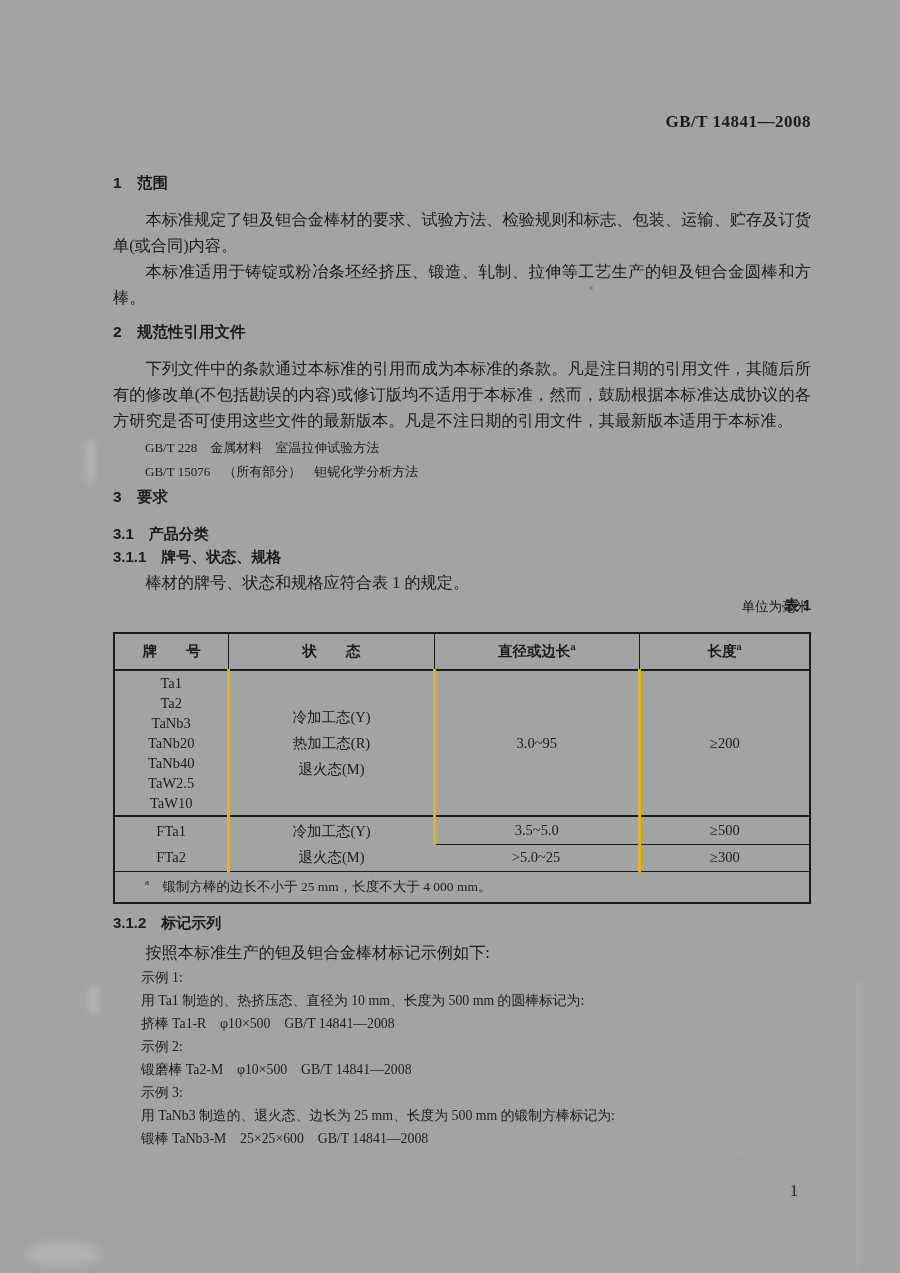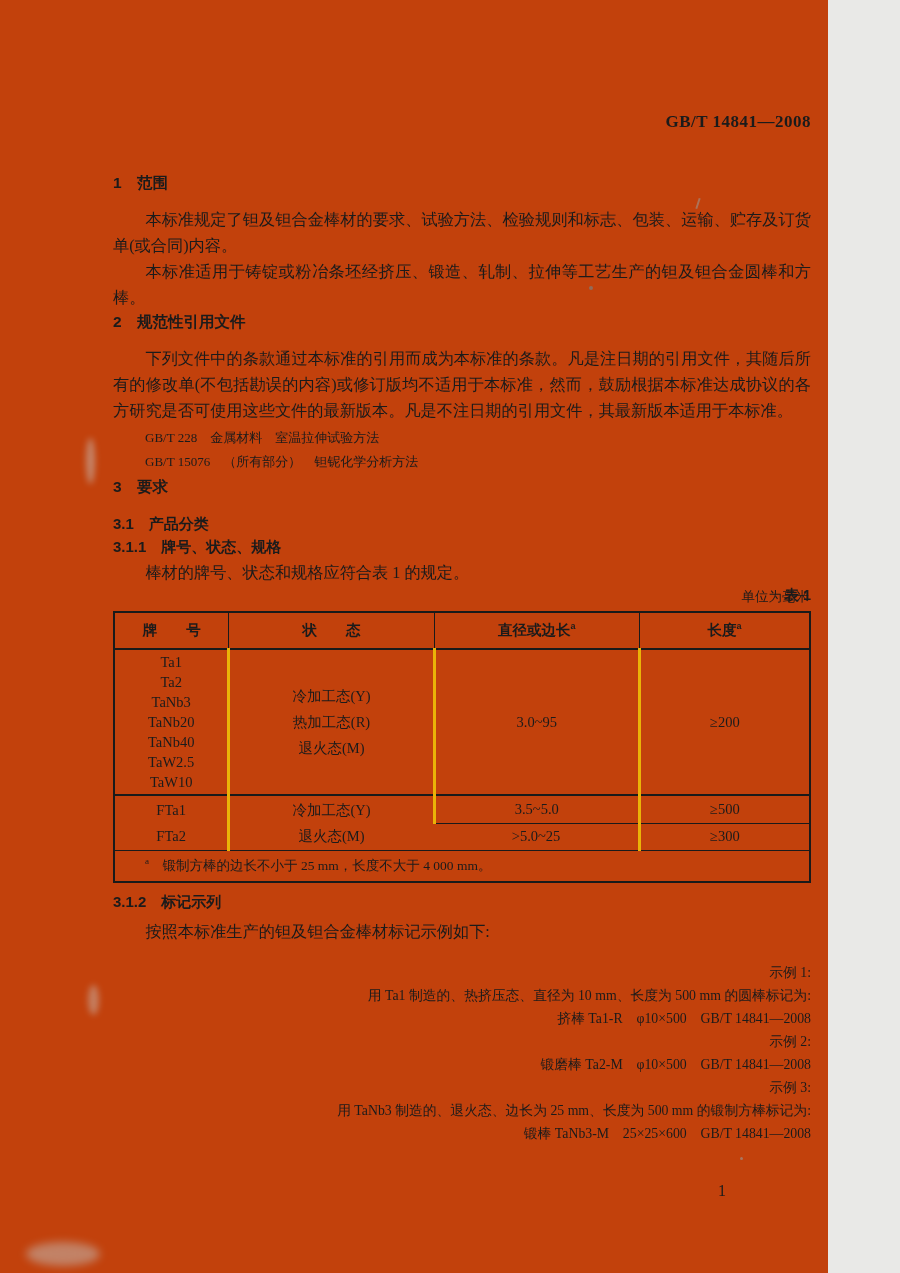--- a/index.html
+++ b/index.html
@@ -2,22 +2,22 @@
 <html><head>
 <meta charset="utf-8">
 <style>
   html,body { margin:0; padding:0; }
   body {
     width:900px; height:1273px;
     background:#e9e9e7;
     font-family:"Liberation Serif","DejaVu Serif",serif;
   }
   .page {
-    position:relative; width:828px; height:1273px;
-    background:#c2410c; color:#1b1b1b; overflow:hidden;
+    position:relative; width:900px; height:1273px;
+    background:#a3a3a3; color:#1b1b1b; overflow:hidden;
   }
   .content { position:absolute; left:113px; top:0; width:698px; }
 
   .std-code {
     margin-top:112px; text-align:right;
     font-size:17px; font-weight:bold; letter-spacing:.5px;
     font-family:"Liberation Serif","DejaVu Serif",serif;
   }
   .doc-title {
     margin-top:52px; text-align:center;
@@ -25,39 +25,39 @@
     font-size:30px; font-weight:bold; letter-spacing:4px; word-spacing:5px;
   }
   .h-sec {
     font-family:"Liberation Sans","DejaVu Sans",sans-serif;
     font-weight:bold; font-size:15.5px; line-height:21px;
   }
   .h-sub {
     font-family:"Liberation Sans","DejaVu Sans",sans-serif;
     font-weight:bold; font-size:15px; line-height:21px;
   }
-  .mt40{margin-top:40px;} .mt16{margin-top:16px;} .mt10{} .mt2{margin-top:2px;}
+  .mt40{margin-top:40px;} .mt16{margin-top:16px;} .mt10{margin-top:10px;} .mt2{margin-top:2px;}
   .para {
     margin-top:14px; font-size:16.2px; line-height:26px;
     text-align:justify; text-indent:2em;
   }
   .para.tight { margin-top:0; }
   .ref-line { font-size:13px; line-height:24px; padding-left:32px; }
   .ref-first { margin-top:2px; }
 
   .caption-row { position:relative; height:22px; margin-top:0; }
   .tcap {
     position:absolute; left:0; right:0; text-align:right;
     font-family:"Liberation Sans","DejaVu Sans",sans-serif;
     font-weight:bold; font-size:14.5px;
   }
   .unit-note { position:absolute; right:2px; top:2px; font-size:13.5px; }
 
   table.t1 {
-    width:100%; margin-top:3px; border-collapse:collapse;
+    width:100%; margin-top:14px; border-collapse:collapse;
     border:2px solid #1a1a1a; font-size:14.5px; table-layout:fixed;
   }
   table.t1 col.c1{width:16.5%;} table.t1 col.c2{width:29.5%;}
   table.t1 col.c3{width:29.5%;} table.t1 col.c4{width:24.5%;}
   table.t1 th {
     font-family:"Liberation Sans","DejaVu Sans",sans-serif;
     font-weight:bold; font-size:14.5px; height:33px;
     border-bottom:2.5px solid #1a1a1a; border-left:1px solid #1a1a1a;
     text-align:center; vertical-align:middle;
   }
@@ -72,21 +72,21 @@
   tr.group2-row td { height:24px; }
   tr.group2-row td.sub { border-bottom:1px solid #1a1a1a; }
   tr.group2-row2 td { height:24px; }
   tr.footnote-row td {
     border-top:1.5px solid #1a1a1a; border-left:none;
     text-align:left; padding:5px 0 6px 30px; font-size:13.5px; height:16px;
   }
   sup { font-size:9px; }
 
   .h312 { margin-top:8px; }
-  .examples { margin-top:16px; font-size:13.8px; line-height:23px;text-align:right; }
+  .examples { margin-top:0; font-size:13.8px; line-height:23px; }
   .ex-label, .ex-desc, .ex-code { padding-left:28px; }
 
   .page-num {
     position:absolute; top:1182px; right:102px;
     font-size:16px; color:#1b1b1b;
   }
 
   
   .artifact { position:absolute; pointer-events:none; }
   .a-title-mark { left:697px; top:198px; width:2px; height:11px; background:#9a9a98; transform:rotate(18deg); opacity:.55; }

